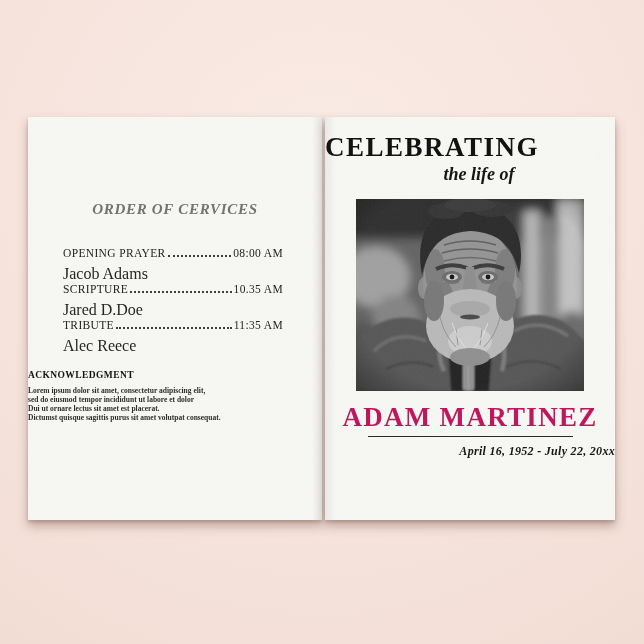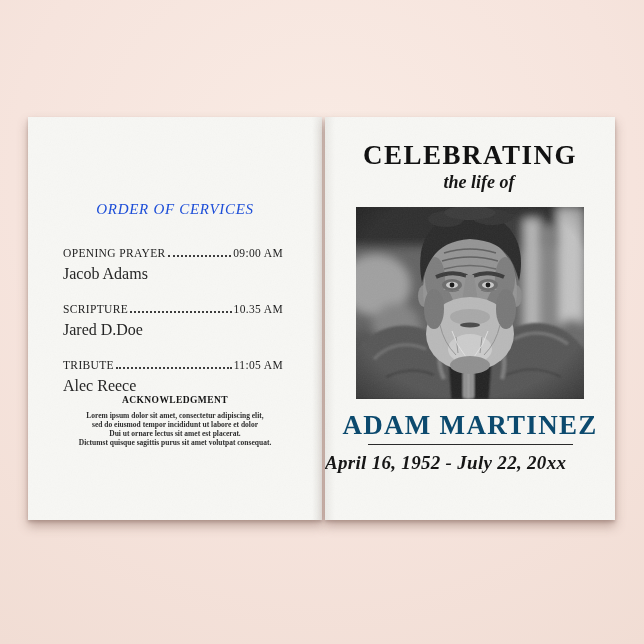--- a/index.html
+++ b/index.html
@@ -33,58 +33,58 @@
     content: ""; position: absolute; top: 0; bottom: 0; width: 10px; pointer-events: none;
   }
   .panel-left::after  { right: 0; background: linear-gradient(to left,  rgba(120,110,100,0.10), rgba(120,110,100,0)); }
   .panel-right::before{ left: 0;  background: linear-gradient(to right, rgba(120,110,100,0.10), rgba(120,110,100,0)); }
   .texture { position: absolute; inset: 0; width: 100%; height: 100%; pointer-events: none; }
   .content { position: relative; z-index: 1; height: 100%; }
 
   
   .order-heading {
     margin: 84px 10px 0; text-align: center;
-    font-size: 15px; font-weight: normal; font-style: italic;
-    letter-spacing: 0.7px; color: #1d4ed8;
+    font-size: 15px; font-weight: bold; font-style: italic;
+    letter-spacing: 0.7px; color: #737373;
   }
   .program { margin: 29px 39px 0 35px; }
-  .program-item { margin-top: 20px; }
+  .program-item { margin-top: 0; }
   .program-item:first-child { margin-top: 12px; }
   .program-row { display: flex; align-items: flex-end; font-size: 11.5px; letter-spacing: 0.35px; color: #232323; }
   .program-leader { flex: 1; margin: 0 2px 2px; border-bottom: 2px dotted #3d3d3d; }
   .program-name { margin-top: 6px; font-size: 16px; color: #262626; }
 
-  .ack { text-align: center; }
+  .ack { margin-top: 15px; text-align: left; }
   .ack-heading { margin: 0 0 6px; font-size: 9.5px; font-weight: bold; letter-spacing: 0.4px; color: #141414; }
   .ack-line { font-size: 7.5px; line-height: 1.22; color: #2e2e2e; font-weight: bold; }
 
   
   .celebrating {
-    margin: 24px 0 0; text-align: center;
+    margin: 16px 0 0; 
     font-size: 27px; font-weight: bold; letter-spacing: 1.5px;
     line-height: 1.1; color: #121212;
   }
   .subtitle {
     margin-top: 1px; text-align: center;
     font-size: 18px; font-weight: bold; font-style: italic; color: #161616; margin-left: 18px;
   }
   .photo {
     position: relative; width: 228px; height: 192px;
     margin: 14px auto 0; background: #555; overflow: hidden;
   }
   .photo svg { display: block; width: 100%; height: 100%; }
   .deceased {
     margin: 12px 0 0; text-align: center;
     font-size: 27px; font-weight: bold; letter-spacing: 1.3px;
-    line-height: 1.1; color: #0c4a6e;
+    line-height: 1.1; color: #be185d;
   }
   .divider { width: 205px; margin: 4px auto 0; border-top: 1.5px solid #2a2a2a; }
   .dates {
-    margin-top: 7px; text-align: left;
-    font-size: 19px; font-weight: bold; font-style: italic;
+    margin-top: 7px; text-align: right;
+    font-size: 12px; font-weight: bold; font-style: italic;
     letter-spacing: 0.3px; color: #161616;
   }
 </style>
 </head>
 <body>
 
 <div class="stage">
   <div class="card">
 
     <section class="panel panel-left">
@@ -96,37 +96,37 @@
         <rect width="100%" height="100%" filter="url(#paperL)" opacity="0.045"></rect>
       </svg>
       <div class="content">
         <h2 class="order-heading">ORDER OF CERVICES</h2>
 
         <div class="program">
           <div class="program-item">
             <div class="program-row">
               <span>OPENING PRAYER</span>
               <span class="program-leader"></span>
-              <span>09:00 AM</span>
+              <span>08:00 AM</span>
             </div>
             <div class="program-name">Jacob Adams</div>
           </div>
           <div class="program-item">
             <div class="program-row">
               <span>SCRIPTURE</span>
               <span class="program-leader"></span>
               <span>10.35 AM</span>
             </div>
             <div class="program-name">Jared D.Doe</div>
           </div>
           <div class="program-item">
             <div class="program-row">
               <span>TRIBUTE</span>
               <span class="program-leader"></span>
-              <span>11:05 AM</span>
+              <span>11:35 AM</span>
             </div>
             <div class="program-name">Alec Reece</div>
           </div>
         </div>
 
         <div class="ack">
           <h3 class="ack-heading">ACKNOWLEDGMENT</h3>
           <div class="ack-line">Lorem ipsum dolor sit amet, consectetur adipiscing elit,</div>
           <div class="ack-line">sed do eiusmod tempor incididunt ut labore et dolor</div>
           <div class="ack-line">Dui ut ornare lectus sit amet est placerat.</div>

